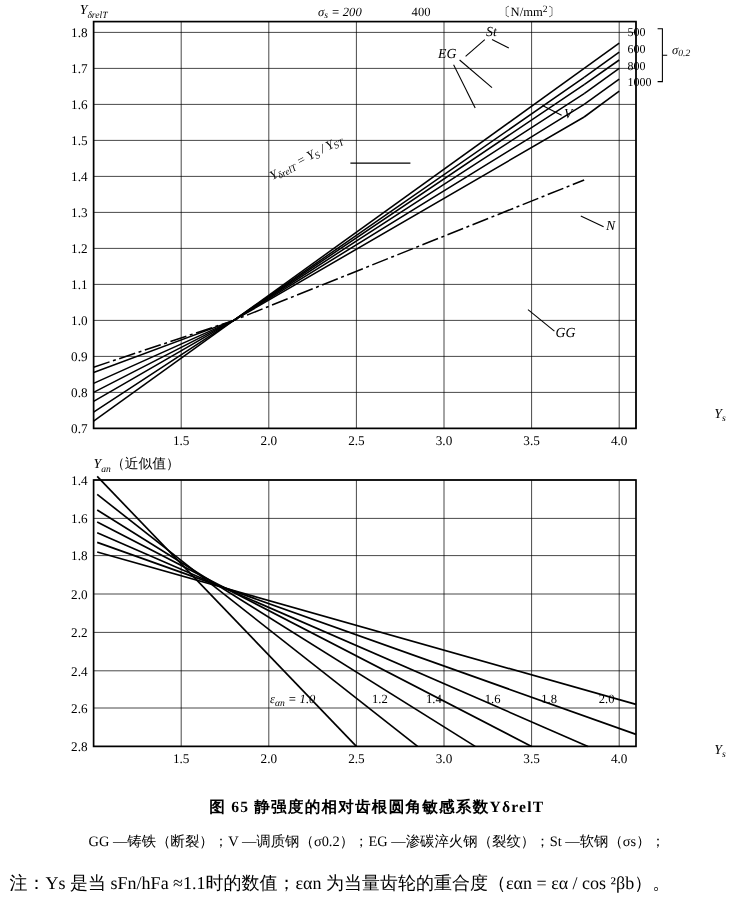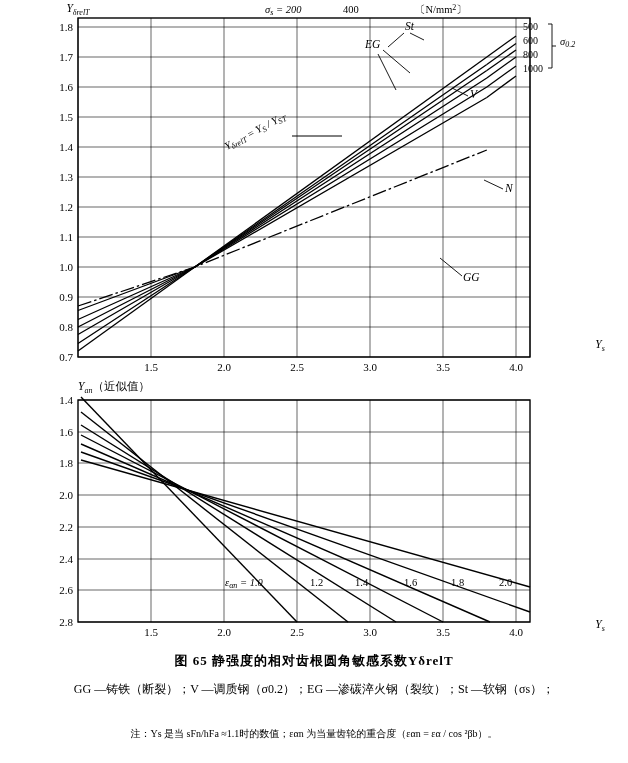--- a/index.html
+++ b/index.html
@@ -2,25 +2,25 @@
 <html><head>
 <meta charset="utf-8">
 <style>
   html,body{margin:0;padding:0;background:#fff;}
   body{width:628px;height:763px;font-family:"Liberation Serif",serif;color:#000;position:relative;overflow:hidden;}
   .wrap{position:relative;width:628px;height:763px;}
 
   svg{display:block;}
   text{font-family:"Liberation Serif",serif;}
 
-  .caption{position:absolute;left:0;width:628px;text-align:center;}
+  .caption{position:absolute;left:0;width:628px;text-align:center;margin-top:12px;}
   #fig-title{top:652px;font-size:13px;font-weight:bold;letter-spacing:1px;}
   #legend-line-1{top:681px;font-size:12px;}
   #legend-line-2{top:703px;font-size:12px;}
-  #note-line{position:absolute;left:8px;top:727px;font-size:10px;width:612px;text-align:center;}
+  #note-line{position:absolute;left:8px;top:727px;font-size:15px;width:612px;text-align:left;}
 </style>
 </head>
 <body>
 
 <div class="wrap">
 
 <svg width="628" height="763" viewBox="0 0 628 763">
 
   <g>
 

